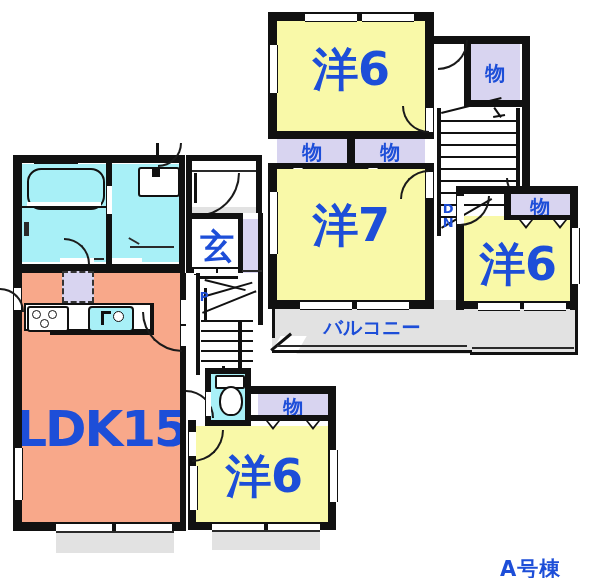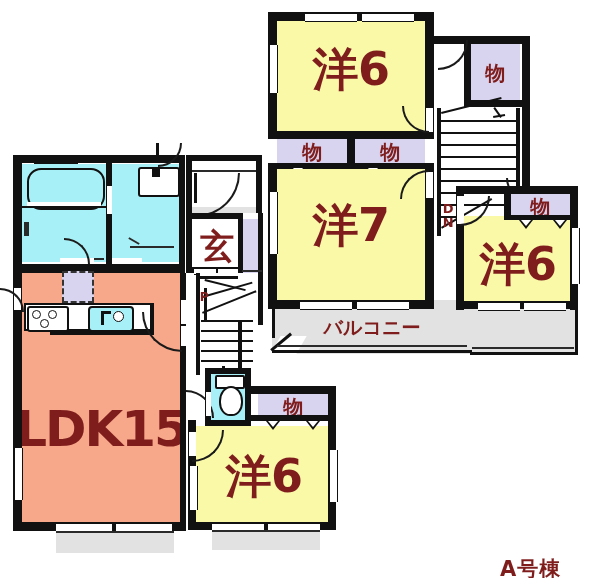--- a/index.html
+++ b/index.html
@@ -27,21 +27,21 @@
   .fill-white {background:#FFFFFF;}
 
   
   .wall{background:#111111;}
   .hair{background:#2a2a2a;}
 
   
   .lbl{
     position:absolute;
     display:flex;align-items:center;justify-content:center;
-    color:#7f1d1d;
+    color:#1d4ed8;
     font-weight:700;
     line-height:1;
     letter-spacing:-0.5px;
     white-space:nowrap;
     pointer-events:none;
   }
   .lbl-big{font-size:46px;}
   .lbl-ldk{font-size:50px;letter-spacing:-2px;}
   .lbl-mid{font-size:34px;}
   .lbl-sm{font-size:20px;font-weight:700;}

